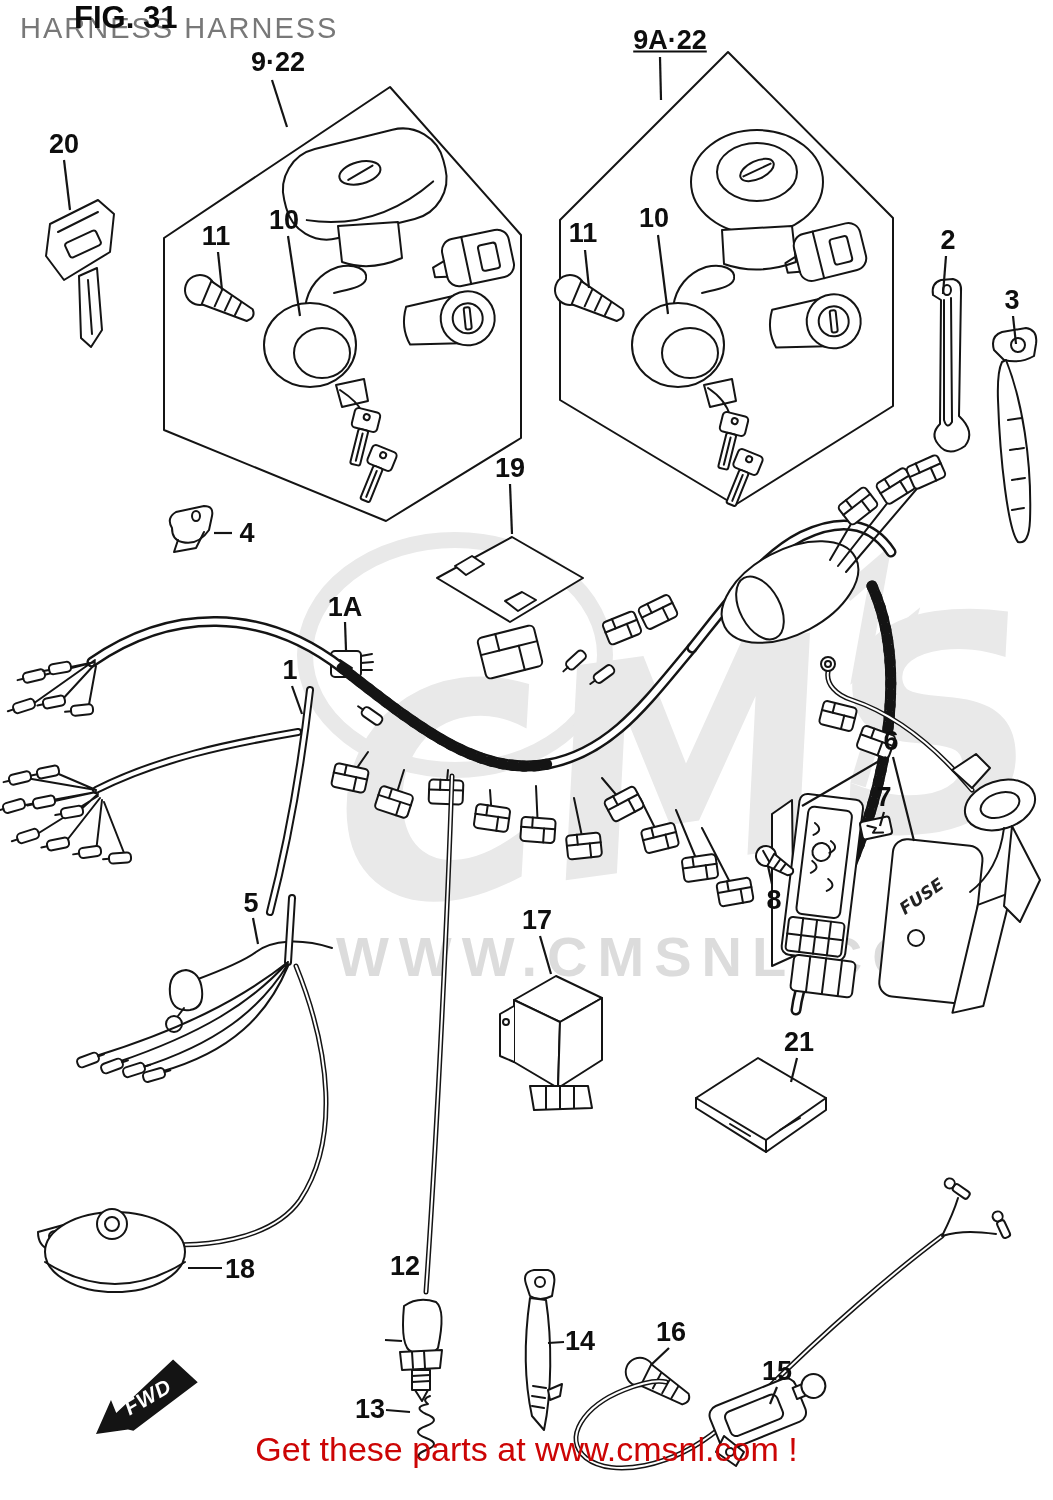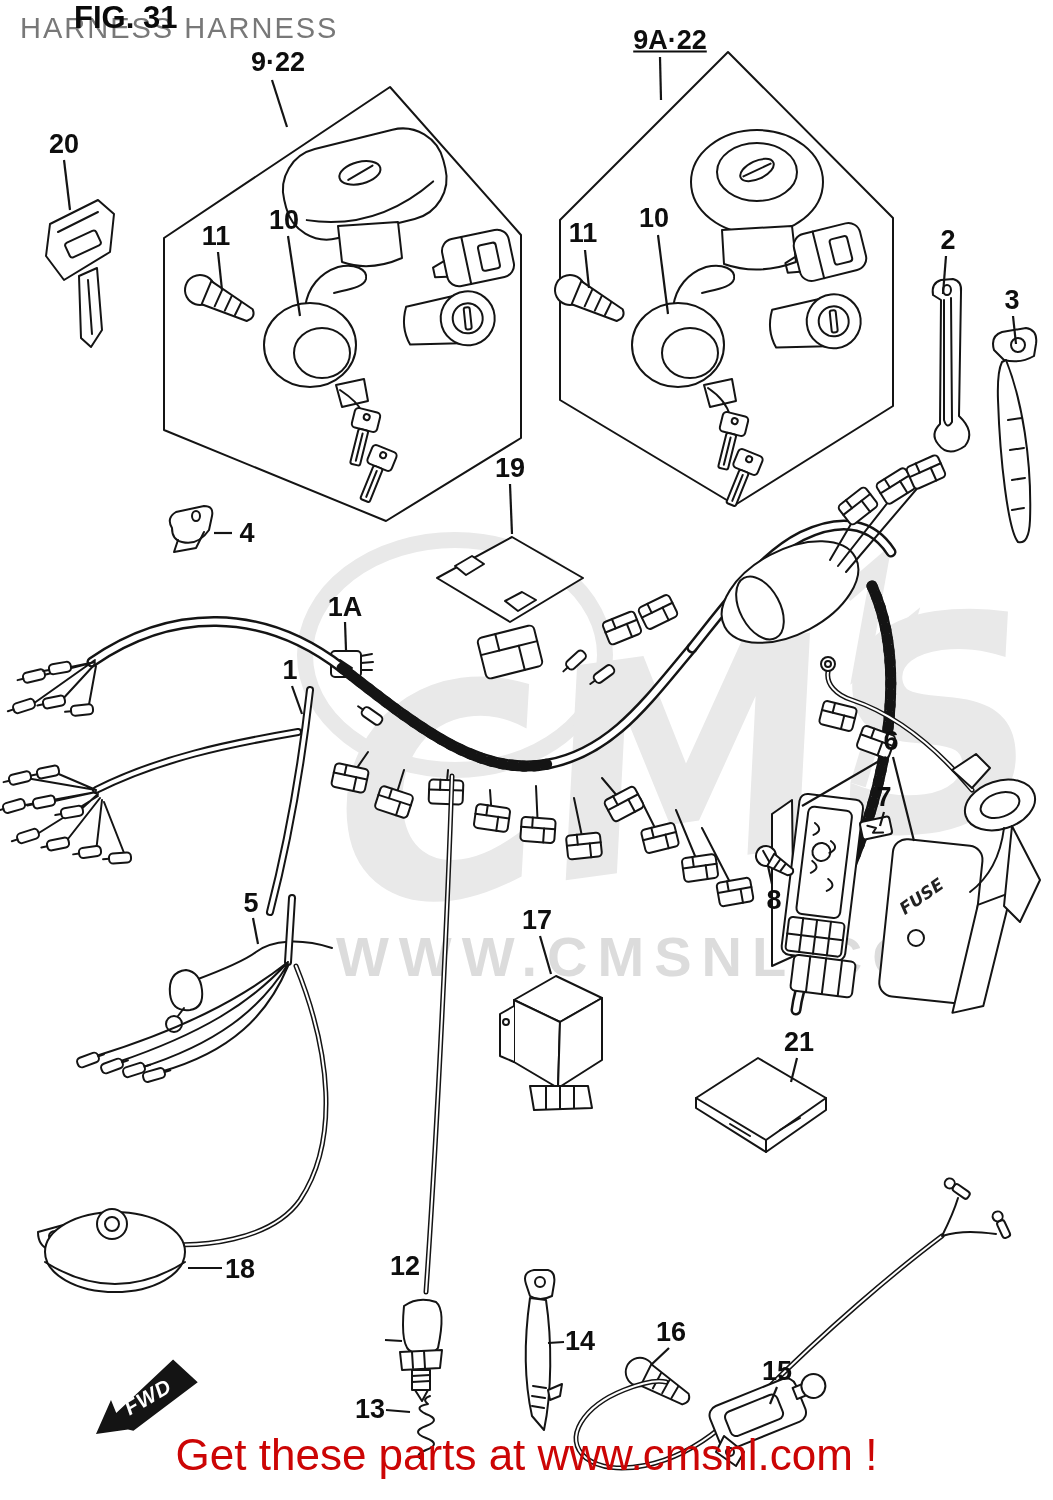--- a/index.html
+++ b/index.html
@@ -6,21 +6,21 @@
   .page{position:relative;width:1053px;height:1500px;background:#fff;overflow:hidden;
         font-family:"Liberation Sans",sans-serif;}
   .fig-subtitle{position:absolute;left:20px;top:12px;font-size:29px;color:#787878;
         letter-spacing:2px;white-space:nowrap;}
   .fig-number{position:absolute;left:74px;top:0px;font-size:31px;font-weight:700;color:#0a0a0a;
         white-space:nowrap;}
   #labels-layer{position:absolute;inset:0;pointer-events:none;}
   .part-label{position:absolute;transform:translate(-50%,-50%);
         font-weight:700;font-size:27px;color:#0e0e0e;white-space:nowrap;}
   .footer-promo{position:absolute;left:0;right:0;top:1430px;text-align:center;
-        font-size:44px;color:#cc0505;white-space:nowrap;}
+        font-size:34px;color:#cc0505;white-space:nowrap;}
   svg#art{position:absolute;inset:0;}
   #line-art{stroke:#141414;fill:none;stroke-width:2;stroke-linecap:round;stroke-linejoin:round;}
   .wfill{fill:#ffffff;}
   .tubeO{stroke:#141414;stroke-width:11;fill:none;}
   .tubeI{stroke:#ffffff;stroke-width:6;fill:none;}
   .tube2O{stroke:#141414;stroke-width:8;fill:none;}
   .tube2I{stroke:#ffffff;stroke-width:4;fill:none;}
   .wrap{stroke:#141414;stroke-width:11;fill:none;stroke-dasharray:2 9;}
   .wireO{stroke:#141414;stroke-width:5;fill:none;}
   .wireI{stroke:#ffffff;stroke-width:2;fill:none;}

